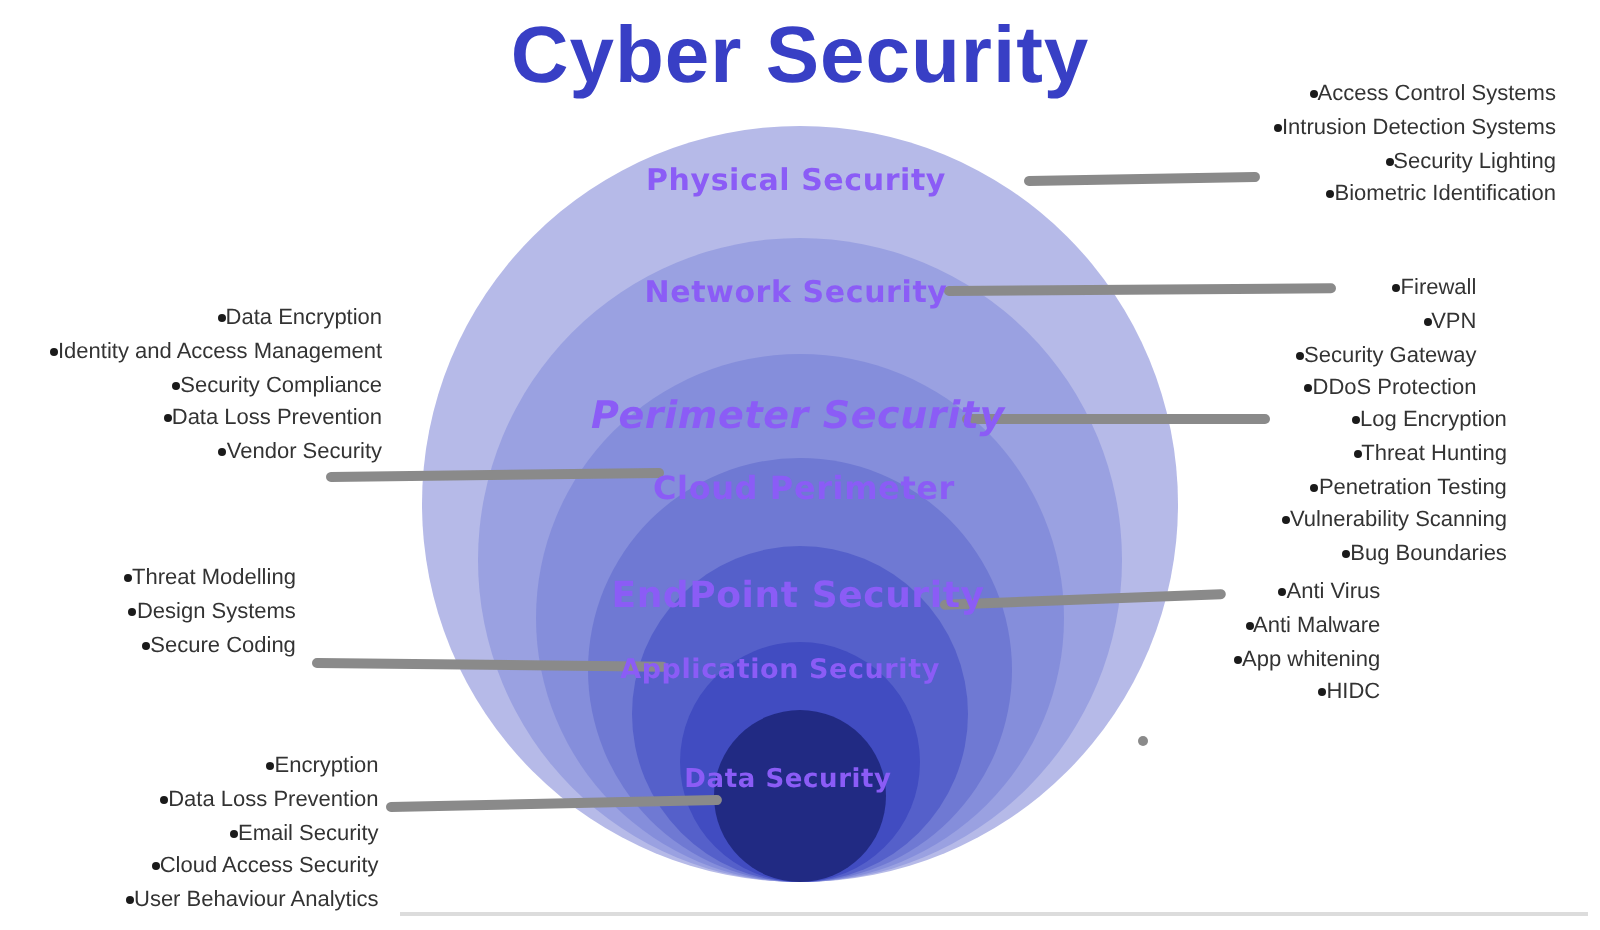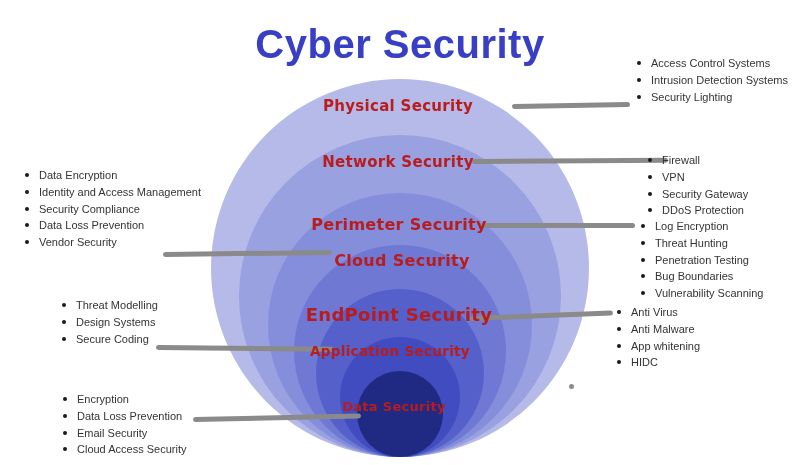--- a/index.html
+++ b/index.html
@@ -1,55 +1,55 @@
 <!DOCTYPE html>
 <html><head>
 <meta charset="utf-8">
 <style>
   html,body{margin:0;padding:0;background:#ffffff;}
   body{width:800px;height:465px;overflow:hidden;position:relative;
        font-family:"Liberation Sans",sans-serif;}
-  .canvas{position:absolute;inset:0;width:800px;height:369px;margin-top:16px;}
+  .canvas{position:absolute;inset:0;width:800px;height:369px;}
 
   .title{position:absolute;left:0;top:6px;width:800px;text-align:center;
          font-family:"Liberation Sans",sans-serif;font-weight:900;
          font-size:40px;letter-spacing:.5px;}
 
   .circle{position:absolute;border-radius:50%;}
   .c1{left:211px;top:63px;width:378px;height:378px;z-index:1;}
   .c2{left:239px;top:119px;width:322px;height:322px;z-index:2;}
   .c3{left:268px;top:177px;width:264px;height:264px;z-index:3;}
   .c4{left:294px;top:229px;width:212px;height:212px;z-index:4;}
   .c5{left:316px;top:273px;width:168px;height:168px;z-index:5;}
   .c6{left:340px;top:321px;width:120px;height:120px;z-index:6;}
   .c7{left:357px;top:355px;width:86px;height:86px;z-index:7;}
 
   .ring-label{position:absolute;transform:translate(-50%,-50%);
-      color:#b91c1c;font-weight:700;white-space:nowrap;z-index:20;
+      color:#8b5cf6;font-weight:700;white-space:nowrap;z-index:20;
       font-family:"DejaVu Sans","Liberation Sans",sans-serif;letter-spacing:.3px;}
   .l1{left:398px;top:90px;font-size:15px;}
   .l2{left:398px;top:146px;font-size:15px;}
-  .l3{left:399px;top:208px;font-size:16px;}
+  .l3{left:399px;top:208px;font-size:19px;font-style:italic;}
   .l4{left:402px;top:244px;font-size:16px;}
   .l5{left:399px;top:298px;font-size:18px;}
   .l6{left:390px;top:335px;font-size:13.5px;}
   .l7{left:394px;top:390px;font-size:13px;}
 
   .connector{position:absolute;height:5px;border-radius:3px;z-index:10;
              transform-origin:left center;}
   .k1{left:512px;top:88px;width:118px;transform:rotate(-1deg);}
   .k2{left:472px;top:143px;width:196px;transform:rotate(-0.4deg);}
   .k3{left:481px;top:207px;width:154px;}
   .k4{left:163px;top:236px;width:169px;transform:rotate(-0.7deg);}
   .k5{left:470px;top:300px;width:143px;transform:rotate(-2.2deg);}
   .k6{left:156px;top:329px;width:178px;transform:rotate(0.6deg);}
   .k7{left:193px;top:401px;width:168px;transform:rotate(-1.2deg);}
 
   .list{position:absolute;z-index:30;font-size:11px;color:#333333;white-space:nowrap;}
-  .li{display:flex;align-items:flex-start;gap:10px;line-height:16.8px;}
+  .li{display:flex;align-items:flex-start;gap:0;line-height:16.8px;justify-content:flex-end;}
   .bullet{flex:none;width:4px;height:4px;border-radius:50%;background:#1a1a1a;margin-top:6px;}
   .p-physical{left:637px;top:39px;}
   .p-network{left:648px;top:136px;}
   .p-perimeter{left:641px;top:202px;}
   .p-endpoint{left:617px;top:288px;}
   .p-cloud{left:25px;top:151px;}
   .p-application{left:62px;top:281px;}
   .p-data{left:63px;top:375px;}
 
   .stray-dot{position:absolute;left:569px;top:368px;width:5px;height:5px;
@@ -68,21 +68,21 @@
   <div class="circle c2" style="background: rgb(154, 161, 225);"></div>
   <div class="circle c3" style="background: rgb(133, 142, 219);"></div>
   <div class="circle c4" style="background: rgb(111, 121, 211);"></div>
   <div class="circle c5" style="background: rgb(85, 96, 202);"></div>
   <div class="circle c6" style="background: rgb(65, 76, 193);"></div>
   <div class="circle c7" style="background: rgb(33, 42, 131);"></div>
 
   <div class="ring-label l1">Physical Security</div>
   <div class="ring-label l2">Network Security</div>
   <div class="ring-label l3">Perimeter Security</div>
-  <div class="ring-label l4">Cloud Security</div>
+  <div class="ring-label l4">Cloud Perimeter</div>
   <div class="ring-label l5">EndPoint Security</div>
   <div class="ring-label l6">Application Security</div>
   <div class="ring-label l7">Data Security</div>
 
   <div class="connector k1" style="background: rgb(138, 138, 138);"></div>
   <div class="connector k2" style="background: rgb(138, 138, 138);"></div>
   <div class="connector k3" style="background: rgb(138, 138, 138);"></div>
   <div class="connector k4" style="background: rgb(138, 138, 138);"></div>
   <div class="connector k5" style="background: rgb(138, 138, 138);"></div>
   <div class="connector k6" style="background: rgb(138, 138, 138);"></div>
@@ -94,20 +94,24 @@
         <span class="li-text">Access Control Systems</span>
       </div>
       <div class="li">
         <span class="bullet"></span>
         <span class="li-text">Intrusion Detection Systems</span>
       </div>
       <div class="li">
         <span class="bullet"></span>
         <span class="li-text">Security Lighting</span>
       </div>
+      <div class="li">
+        <span class="bullet"></span>
+        <span class="li-text">Biometric Identification</span>
+      </div>
     </div>
   <div class="list p-network">
       <div class="li">
         <span class="bullet"></span>
         <span class="li-text">Firewall</span>
       </div>
       <div class="li">
         <span class="bullet"></span>
         <span class="li-text">VPN</span>
       </div>
@@ -128,26 +132,26 @@
       <div class="li">
         <span class="bullet"></span>
         <span class="li-text">Threat Hunting</span>
       </div>
       <div class="li">
         <span class="bullet"></span>
         <span class="li-text">Penetration Testing</span>
       </div>
       <div class="li">
         <span class="bullet"></span>
+        <span class="li-text">Vulnerability Scanning</span>
+      </div>
+      <div class="li">
+        <span class="bullet"></span>
         <span class="li-text">Bug Boundaries</span>
       </div>
-      <div class="li">
-        <span class="bullet"></span>
-        <span class="li-text">Vulnerability Scanning</span>
-      </div>
     </div>
   <div class="list p-endpoint">
       <div class="li">
         <span class="bullet"></span>
         <span class="li-text">Anti Virus</span>
       </div>
       <div class="li">
         <span class="bullet"></span>
         <span class="li-text">Anti Malware</span>
       </div>
@@ -205,18 +209,22 @@
         <span class="bullet"></span>
         <span class="li-text">Data Loss Prevention</span>
       </div>
       <div class="li">
         <span class="bullet"></span>
         <span class="li-text">Email Security</span>
       </div>
       <div class="li">
         <span class="bullet"></span>
         <span class="li-text">Cloud Access Security</span>
+      </div>
+      <div class="li">
+        <span class="bullet"></span>
+        <span class="li-text">User Behaviour Analytics</span>
       </div>
     </div>
 
   <div class="stray-dot"></div>
   <div class="bottom-rule"></div>
 </div>
 
 </body></html>

